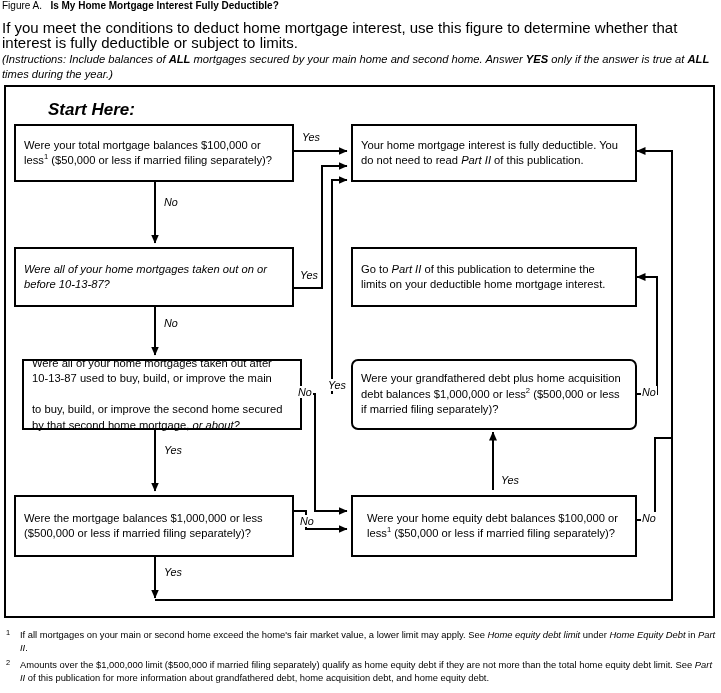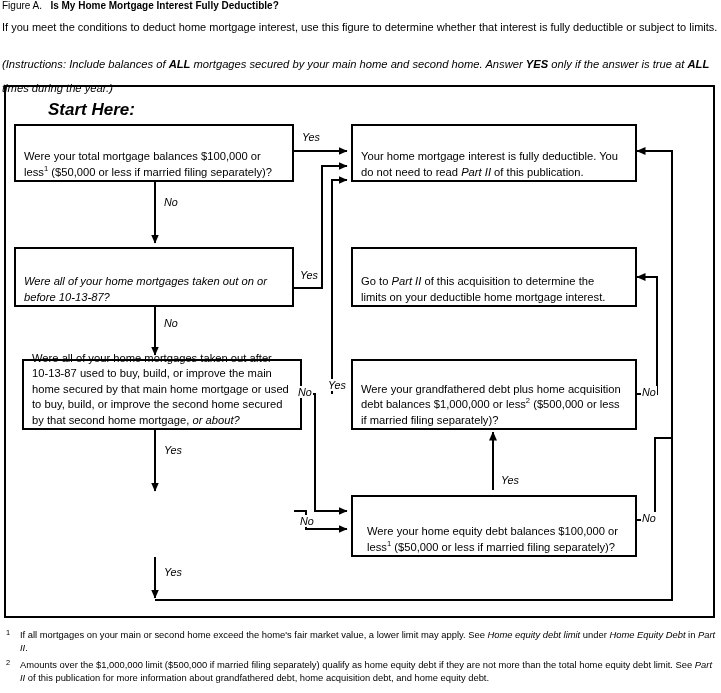--- a/index.html
+++ b/index.html
@@ -5,35 +5,35 @@
   html,body{margin:0;padding:0;background:#fff;}
   body{width:721px;height:693px;font-family:"Liberation Sans",sans-serif;color:#000;
        -webkit-font-smoothing:none;}
   #page{position:relative;width:721px;height:693px;overflow:hidden;}
 
   .fig-title{position:absolute;left:2px;top:0px;width:715px;font-size:10px;font-weight:400;
              letter-spacing:0px;}
   .fig-title .lbl{font-weight:400;}
   .fig-title .q{font-weight:bold;}
 
-  .intro{position:absolute;left:2px;top:20px;width:716px;font-size:11px;line-height:15px;}
-  .instr{position:absolute;left:2px;top:52px;width:716px;font-size:11.2px;line-height:24px;
+  .intro{position:absolute;left:2px;top:20px;width:716px;font-size:15px;line-height:15px;}
+  .instr{position:absolute;left:2px;top:52px;width:716px;font-size:11.2px;line-height:15px;
          font-style:italic;}
   .instr b{font-style:italic;font-weight:bold;}
 
   .frame{position:absolute;left:4px;top:85px;width:711px;height:533px;
          border:2px solid #000;box-sizing:border-box;}
 
   .start-here{position:absolute;left:48px;top:100px;font-size:17px;font-weight:bold;
               font-style:italic;}
 
   svg.wires{position:absolute;left:0;top:0;width:721px;height:693px;pointer-events:none;}
 
   .box{position:absolute;border:2px solid #000;box-sizing:border-box;background:#fff;
-       display:flex;align-items:flex-end;}
+       display:flex;align-items:center;}
   .box p{margin:0;padding:0 8px;font-size:11.2px;line-height:15.5px;}
   .box p i{font-style:italic;}
   .box sup{font-size:7.6px;vertical-align:super;line-height:0;}
 
   .edgelbl{position:absolute;font-size:10.8px;font-style:italic;background:#fff;
            padding:0 1px;white-space:nowrap;}
 
   .notes{position:absolute;left:2px;top:628px;width:717px;}
   .note{position:relative;font-size:9.4px;line-height:13px;padding-left:18px;margin-bottom:4px;}
   .note .mk{position:absolute;left:4px;top:-2px;font-size:7.4px;}
@@ -99,31 +99,34 @@
 
   <div class="box" style="left:351px;top:124px;width:286px;height:58px;">
     <p><span>Your home mortgage interest is fully deductible.  You</span><br><span>do not need to read </span><i>Part II</i><span> of this publication.</span></p>
   </div>
 
   <div class="box" style="left:14px;top:247px;width:280px;height:60px;font-style:italic;">
     <p><span>Were all of your home mortgages taken out on or</span><br><span>before 10-13-87?</span></p>
   </div>
 
   <div class="box" style="left:351px;top:247px;width:286px;height:60px;">
-    <p><span>Go to </span><i>Part II</i><span> of this acquisition to determine the</span><br><span>limits on your deductible home mortgage interest.</span></p>
+    <p><span>Go to </span><i>Part II</i><span> of this publication to determine the</span><br><span>limits on your deductible home mortgage interest.</span></p>
   </div>
 
   <div class="box" style="left:14px;top:359px;width:280px;height:71px;margin-left:8px;">
-    <p><span>Were all of your home mortgages taken out after</span><br><span>10-13-87 used to buy, build, or improve the main</span><br><span>home secured by that main home mortgage or used</span><br><span>to buy, build, or improve the second home secured</span><br><span>by that second home mortgage, </span><i>or about?</i></p>
+    <p><span>Were all of your home mortgages taken out after</span><br><span>10-13-87 used to buy, build, or improve the main</span><br><br><span>to buy, build, or improve the second home secured</span><br><span>by that second home mortgage, </span><i>or about?</i></p>
   </div>
 
-  <div class="box" style="left:351px;top:359px;width:286px;height:71px;">
+  <div class="box" style="left:351px;top:359px;width:286px;height:71px;border-radius:7px;">
     <p><span>Were your grandfathered debt plus home acquisition</span><br><span>debt balances $1,000,000 or less</span><sup>2</sup><span> ($500,000 or less</span><br><span>if married filing separately)?</span></p>
   </div>
 
+  <div class="box" style="left:14px;top:495px;width:280px;height:62px;">
+    <p><span>Were the mortgage balances $1,000,000 or less</span><br><span>($500,000 or less if married filing separately)?</span></p>
+  </div>
 
   <div class="box" style="left:351px;top:495px;width:286px;height:62px;padding-left:6px;">
     <p><span>Were your home equity debt balances $100,000 or</span><br><span>less</span><sup>1</sup><span> ($50,000 or less if married filing separately)?</span></p>
   </div>
 
   <div class="edgelbl" style="left:301px;top:131px;">Yes</div>
   <div class="edgelbl" style="left:163px;top:196px;">No</div>
   <div class="edgelbl" style="left:299px;top:269px;">Yes</div>
   <div class="edgelbl" style="left:163px;top:317px;">No</div>
   <div class="edgelbl" style="left:297px;top:386px;">No</div>

